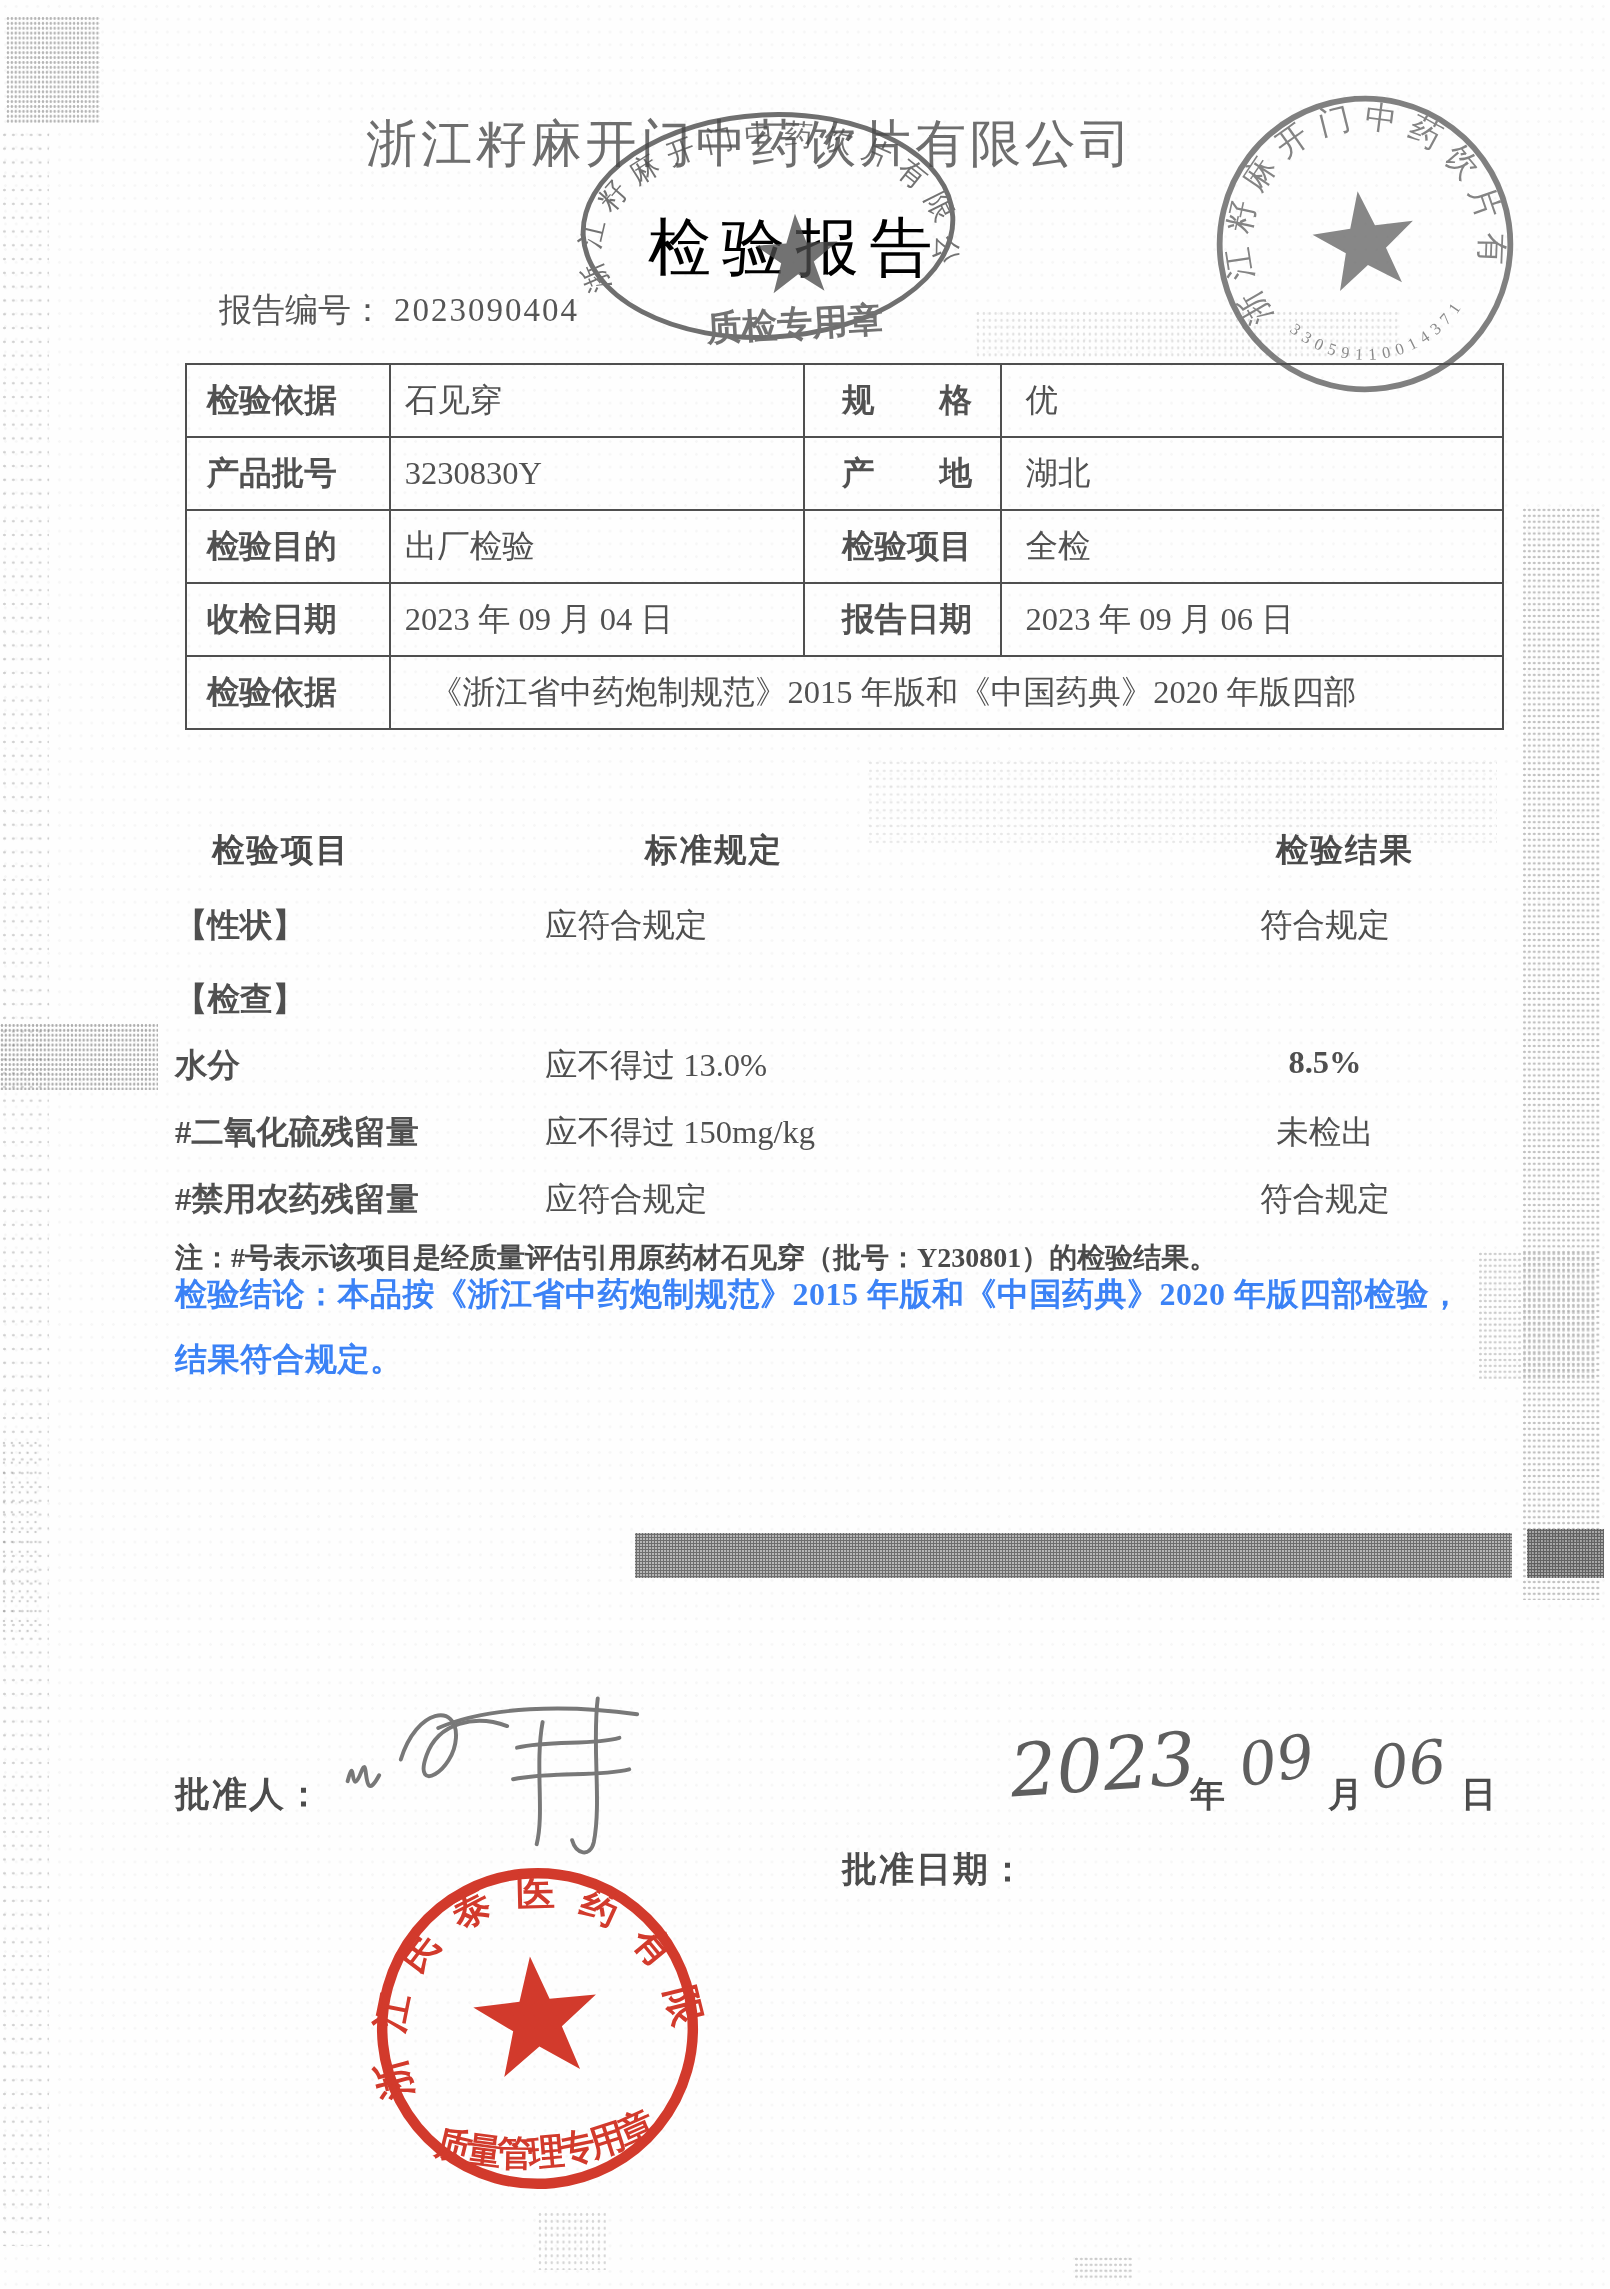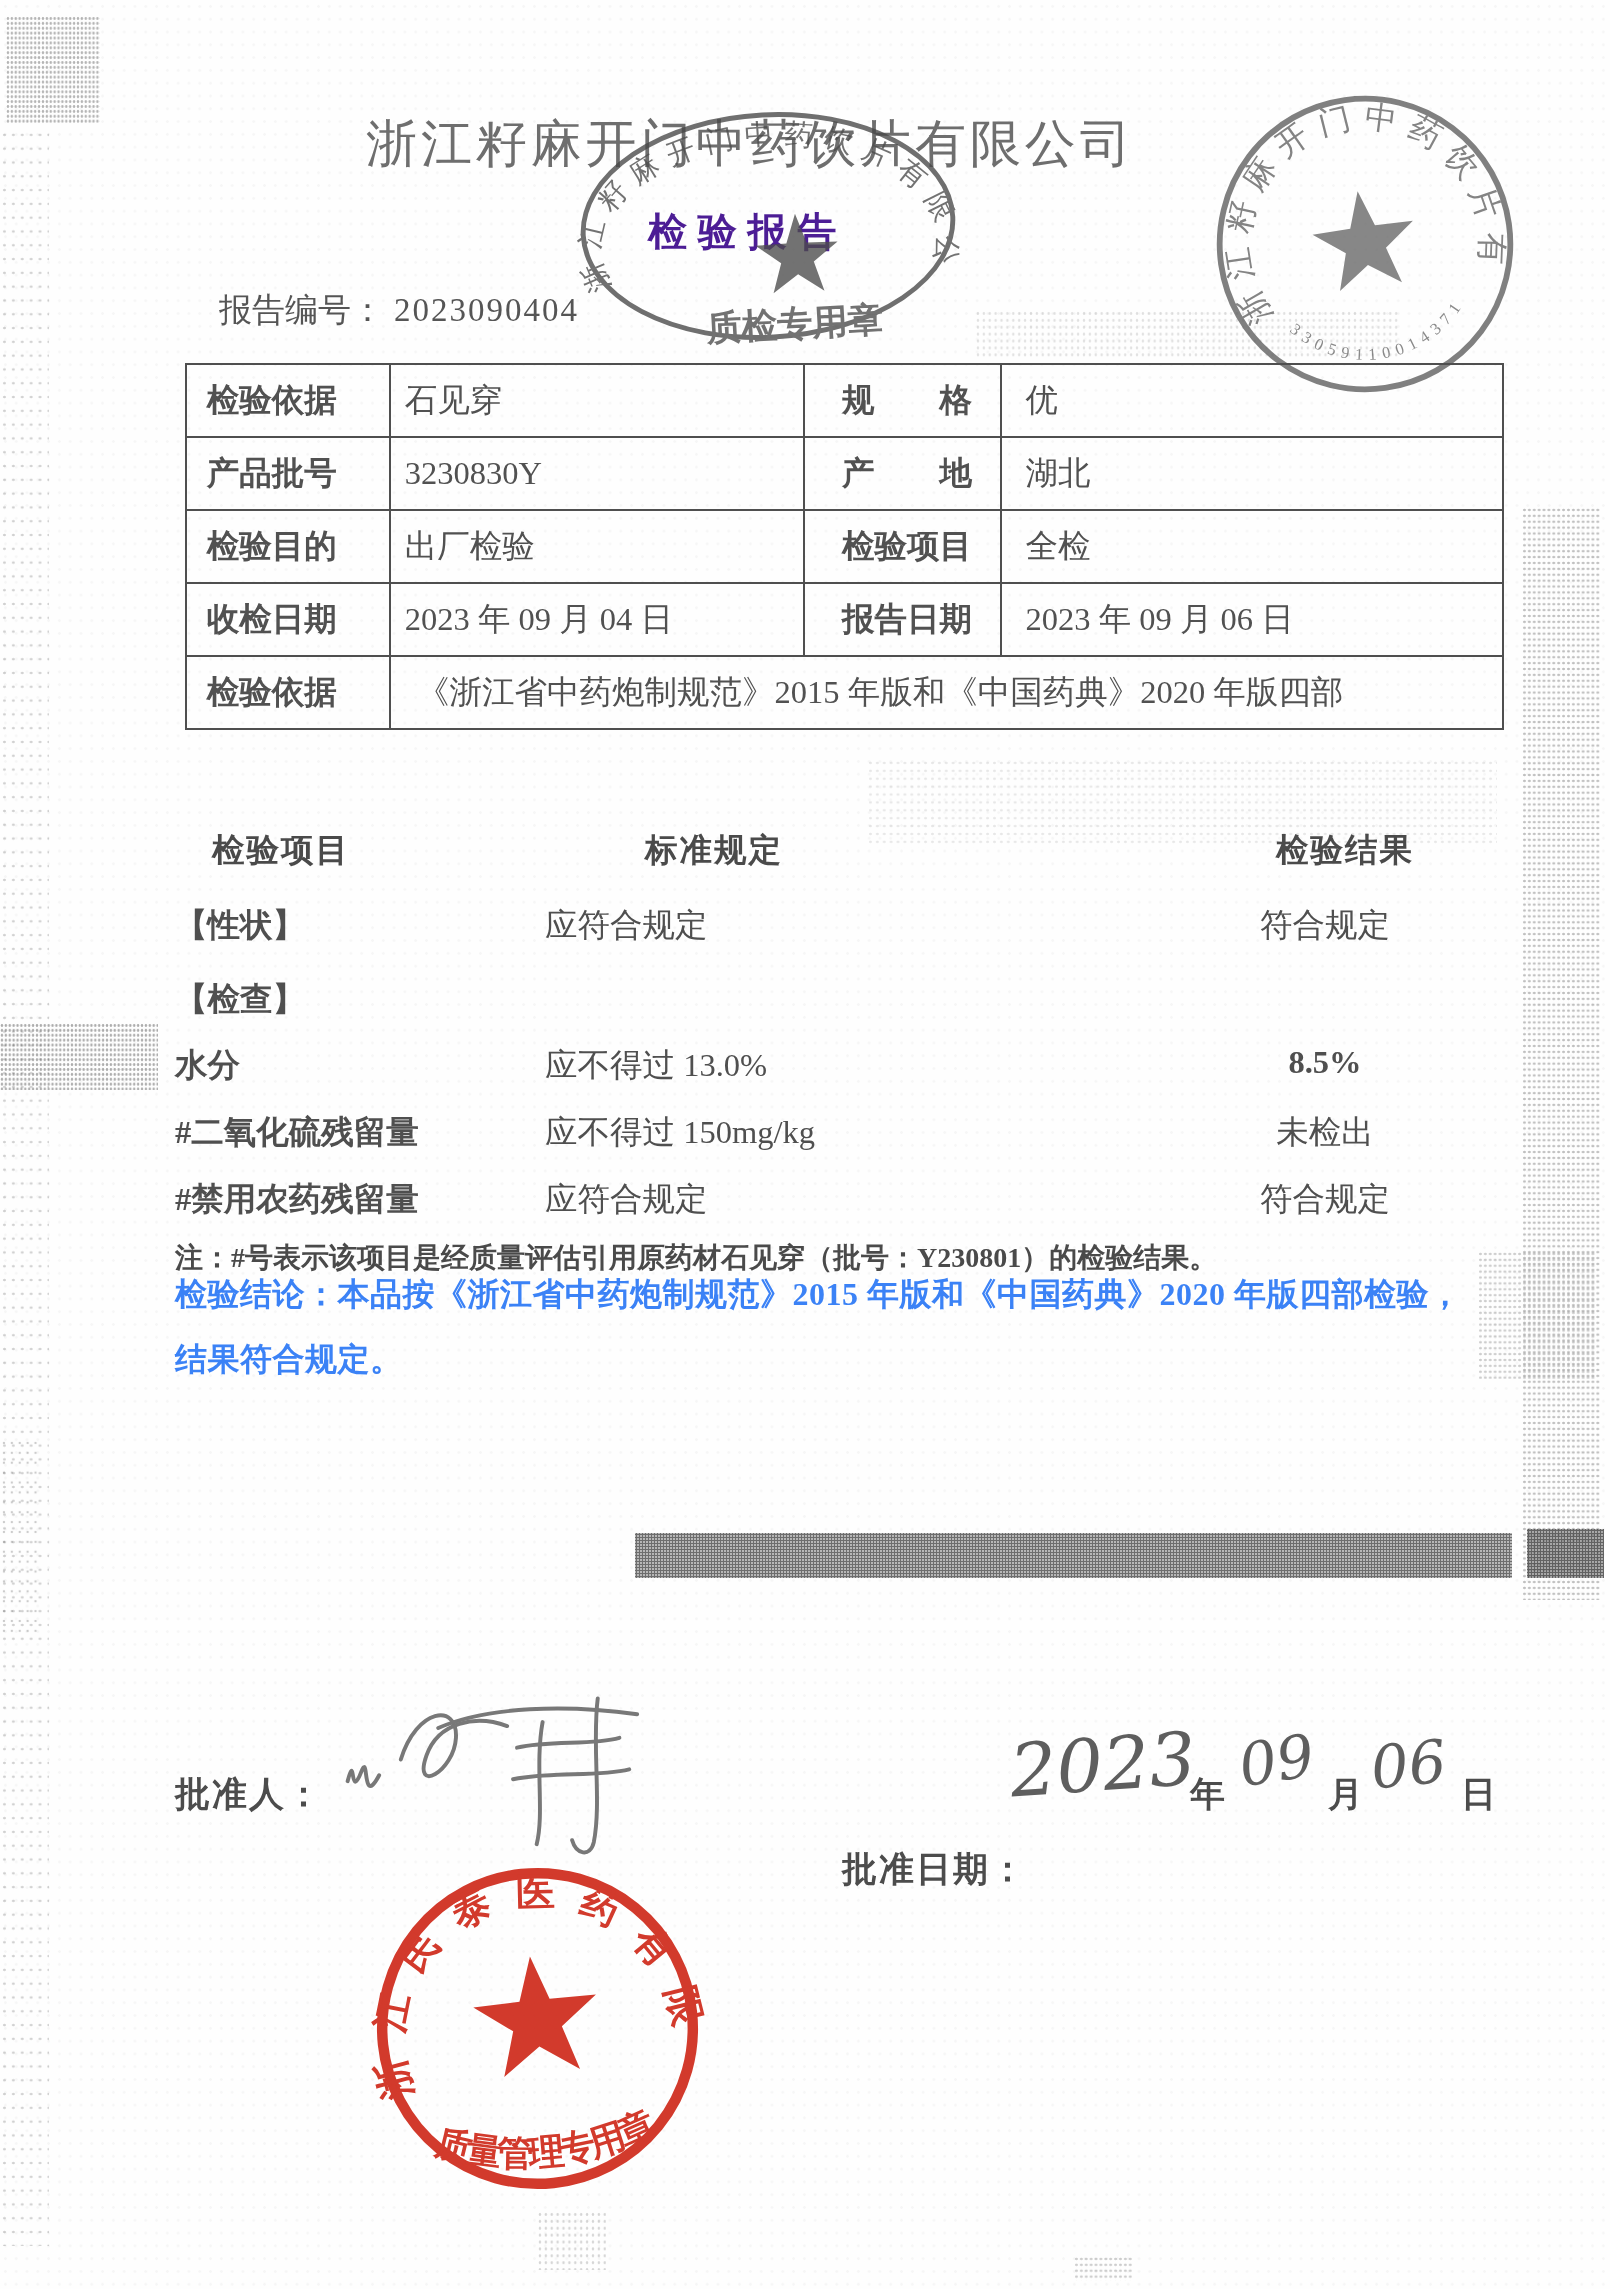--- a/index.html
+++ b/index.html
@@ -21,31 +21,31 @@
   .n-band2{left:1527px;top:1529px;width:77px;height:49px;background-color:rgba(105,105,105,.40);background-size:3px 3px;opacity:.9;}
   .n-leftband{left:0;top:1023px;width:158px;height:67px;background-size:3.9px 4.9px;opacity:.5;}
   .n-tabletop{left:975px;top:310px;width:424px;height:47px;background-size:5.9px 6.9px;opacity:.18;}
   .n-header{left:867px;top:759px;width:630px;height:89px;background-size:6.9px 7.9px;opacity:.14;}
   .n-concl{left:1478px;top:1251px;width:118px;height:128px;background-size:4.9px 5.9px;opacity:.3;}
   .n-bot1{left:537px;top:2211px;width:69px;height:59px;background-size:5.9px 6.9px;opacity:.25;}
   .n-bot2{left:1074px;top:2256px;width:59px;height:24.6px;background-size:4.9px 5.9px;opacity:.3;}
   .n-midleft{left:0;top:1438px;width:39px;height:197px;background-size:7.9px 9.9px;opacity:.3;}
   
   .company-title{left:366px;top:110px;font-size:51px;letter-spacing:3.9px;color:#6e6e6e;}
-  .doc-title{left:648px;top:205px;font-size:39px;font-weight:bold;letter-spacing:10.8px;color:#4c1d95;}
+  .doc-title{left:648px;top:205px;font-size:63px;font-weight:normal;letter-spacing:10.8px;color:#000000;}
   .report-no{left:219px;top:288px;font-size:33px;color:#555;}
   .report-no .num{margin-left:9.9px;letter-spacing:2px;}
   
   .info-table{position:absolute;left:185px;top:363px;border-collapse:collapse;table-layout:fixed;}
   .info-table td{border:2px solid #4f4f4f;height:69px;font-size:32.5px;color:#515151;overflow:hidden;white-space:nowrap;}
   .info-table .lbl{font-weight:bold;padding-left:19.7px;}
   .info-table .val{padding-left:13.8px;}
   .info-table .lbl2{font-weight:bold;padding-left:37px;}
   .info-table .val2{padding-left:23.6px;}
-  .info-table .dep{padding-left:26px;}
+  .info-table .dep{padding-left:39px;}
   
   .res{font-size:32.5px;color:#4f4f4f;}
   .res .c1{position:absolute;left:175px;}
   .res .c2{position:absolute;left:537px;margin-left:8px;}
   .res .c3{position:absolute;left:1197px;width:256px;text-align:center;}
   .res-head{font-weight:bold;color:#4a4a4a;}
   .res-head .h1{position:absolute;left:212px;letter-spacing:2px;}
   .res-head .h2{position:absolute;left:645px;letter-spacing:2px;text-align:center;}
   .res-head .h3{position:absolute;left:1276px;letter-spacing:2px;}
   .item{font-weight:bold;}

